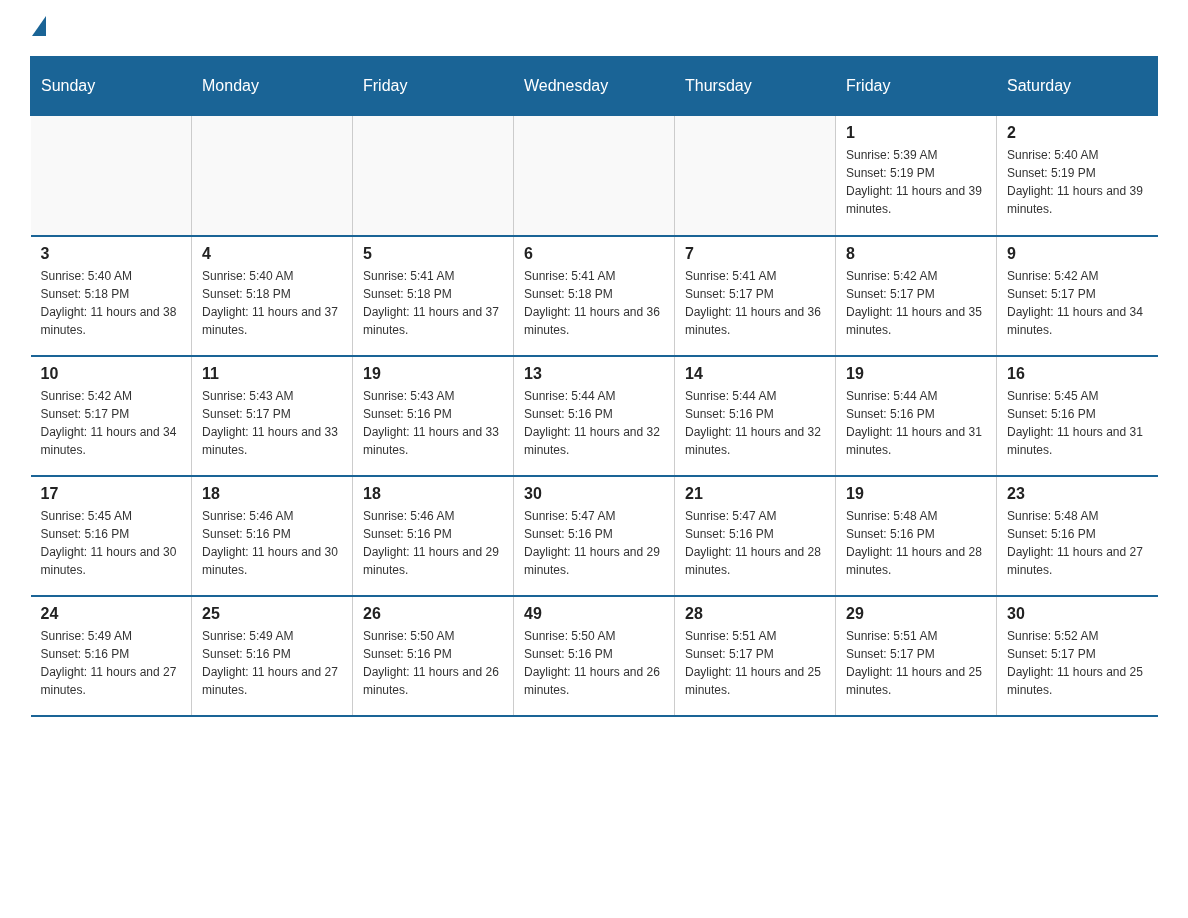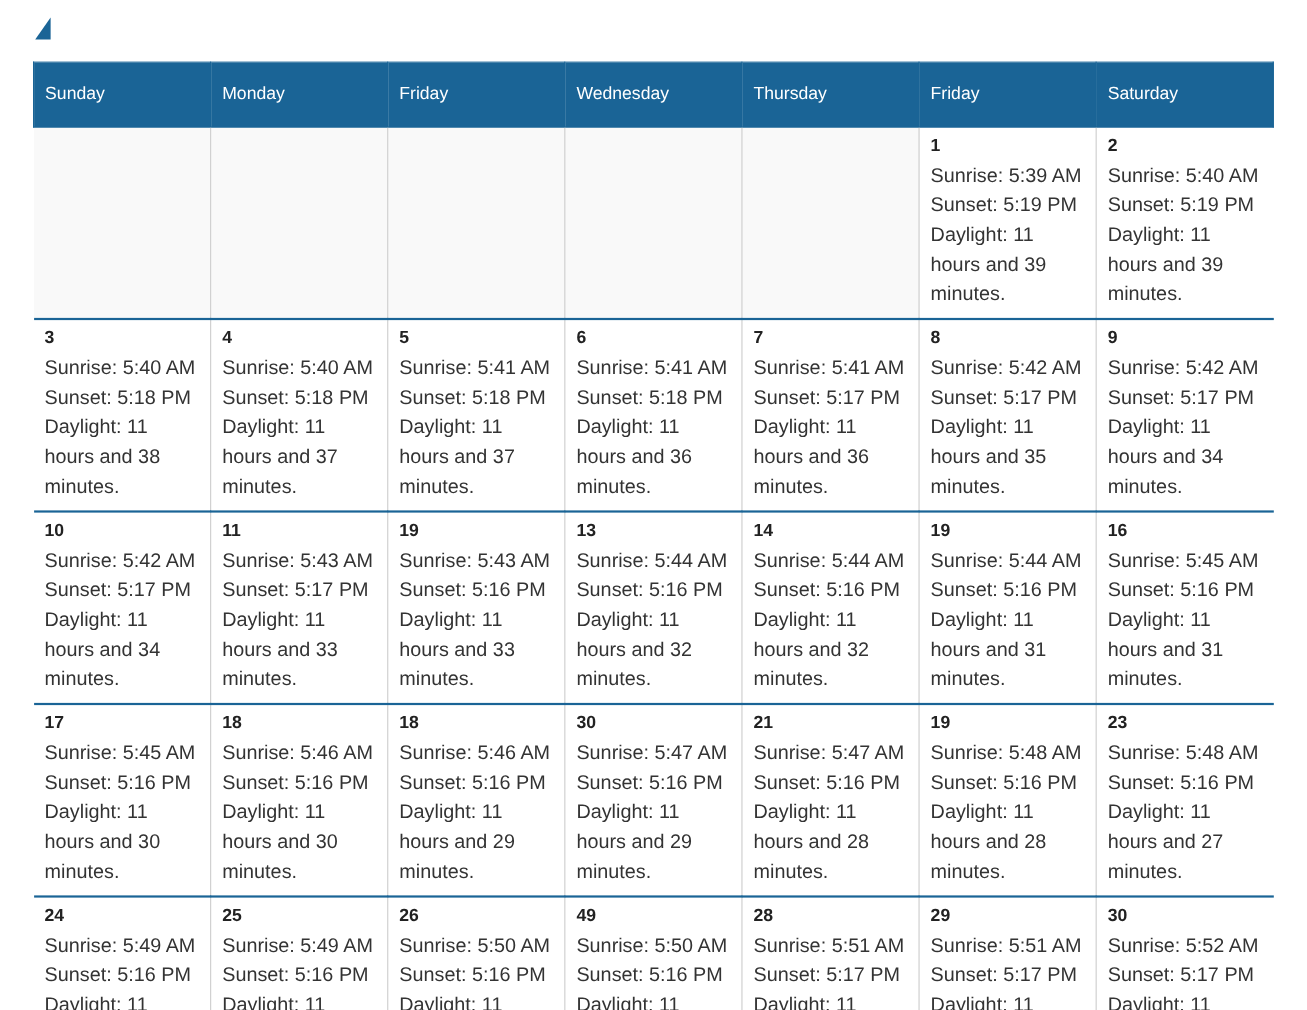--- a/index.html
+++ b/index.html
@@ -91,21 +91,21 @@
       border-right: none;
     }
     .day-number {
       font-size: 16px;
       font-weight: bold;
       color: #222;
       display: block;
       margin-bottom: 4px;
     }
     .day-info {
-      font-size: 18px;
+      font-size: 12px;
       color: #333;
       line-height: 1.5;
     }
     .empty-cell {
       background: #f9f9f9;
     }
   </style>
 </head>
 <body>
 

